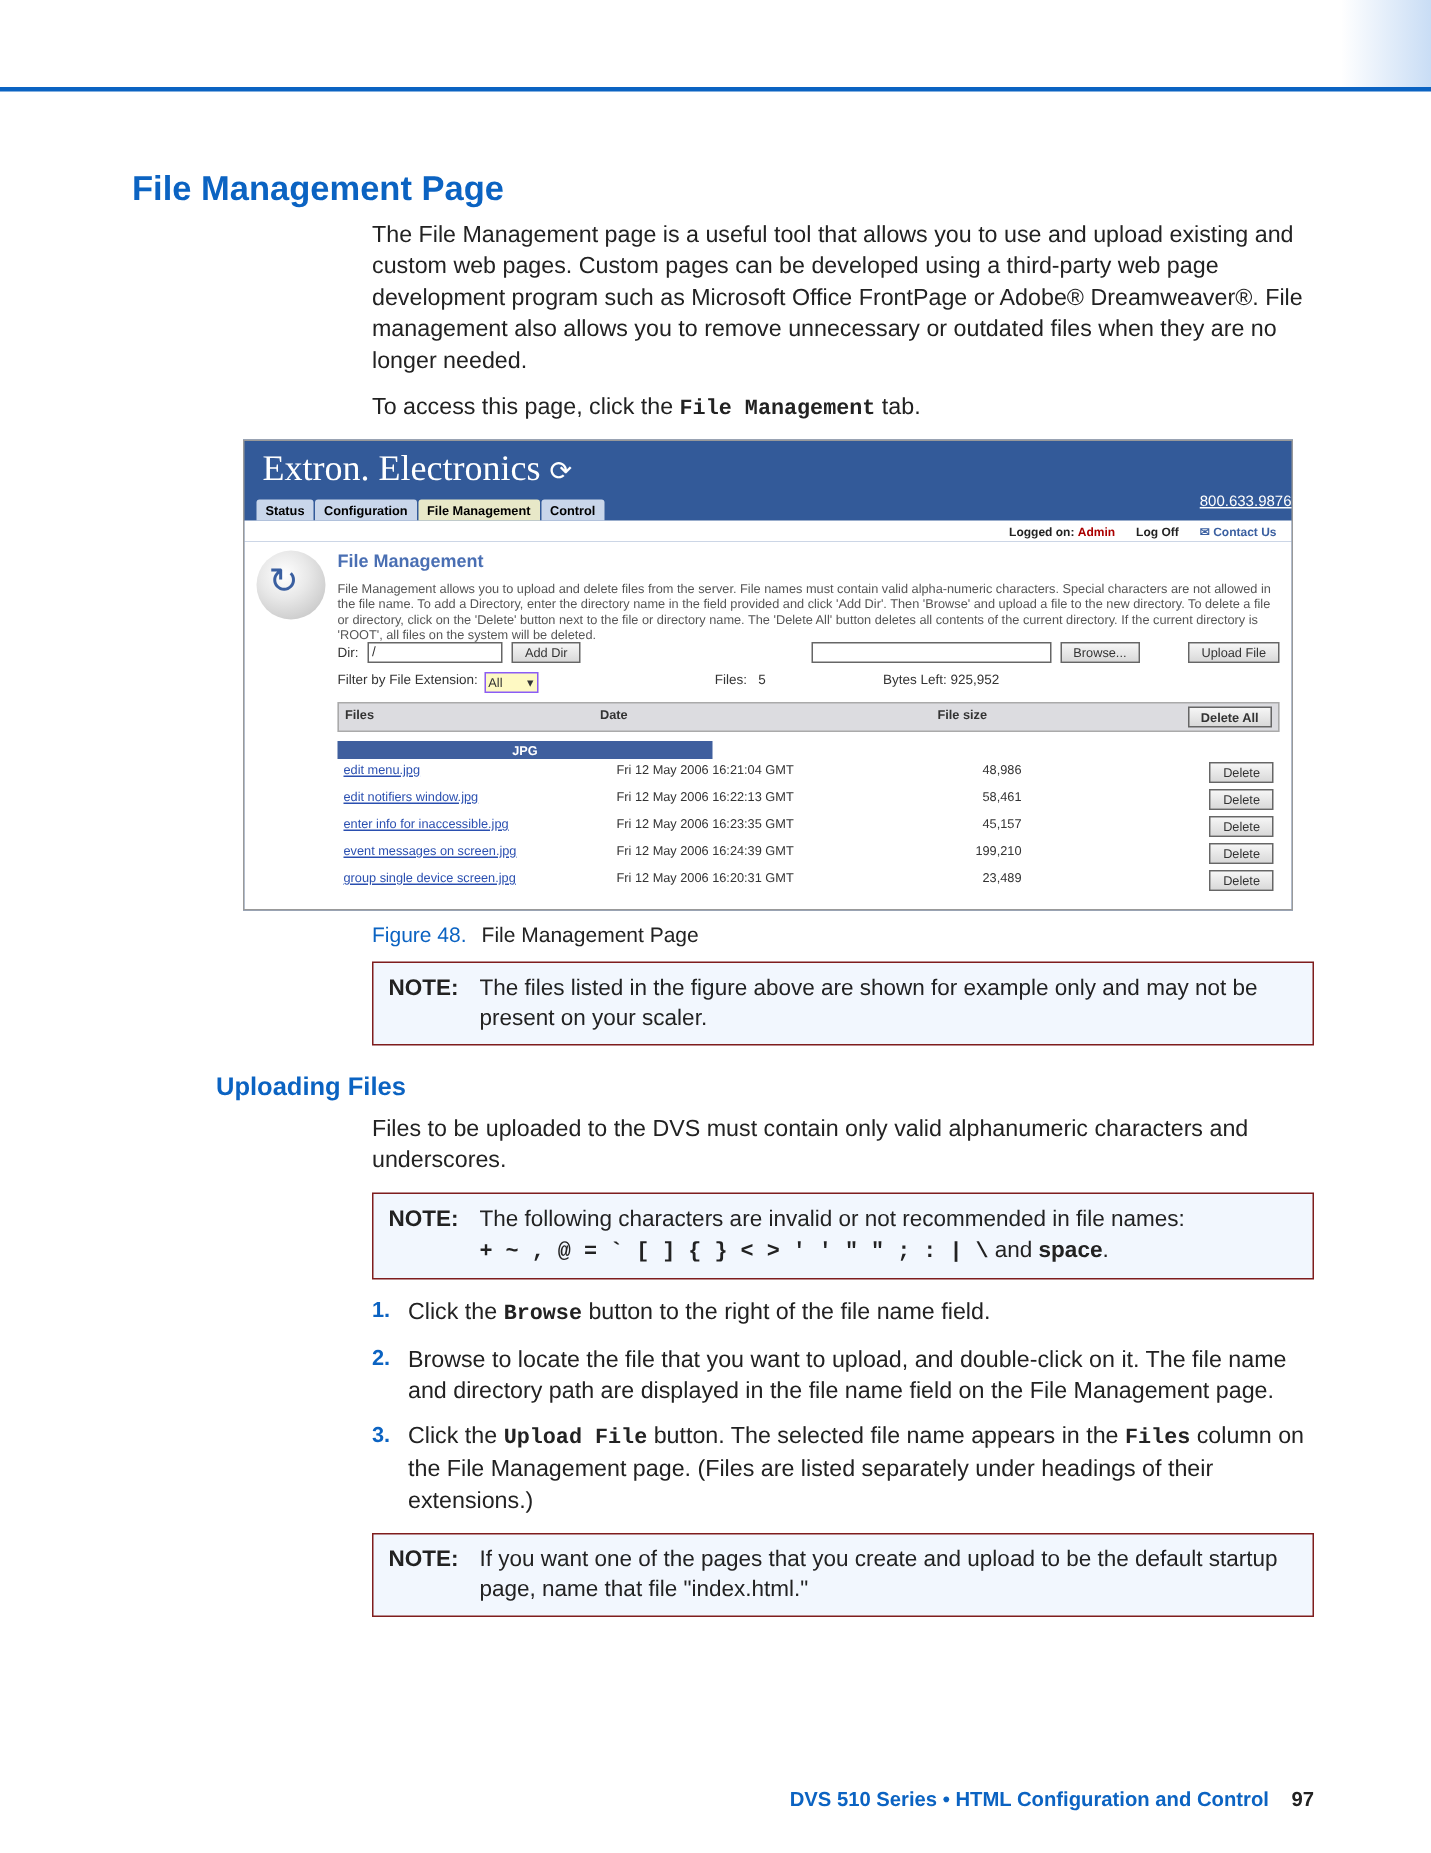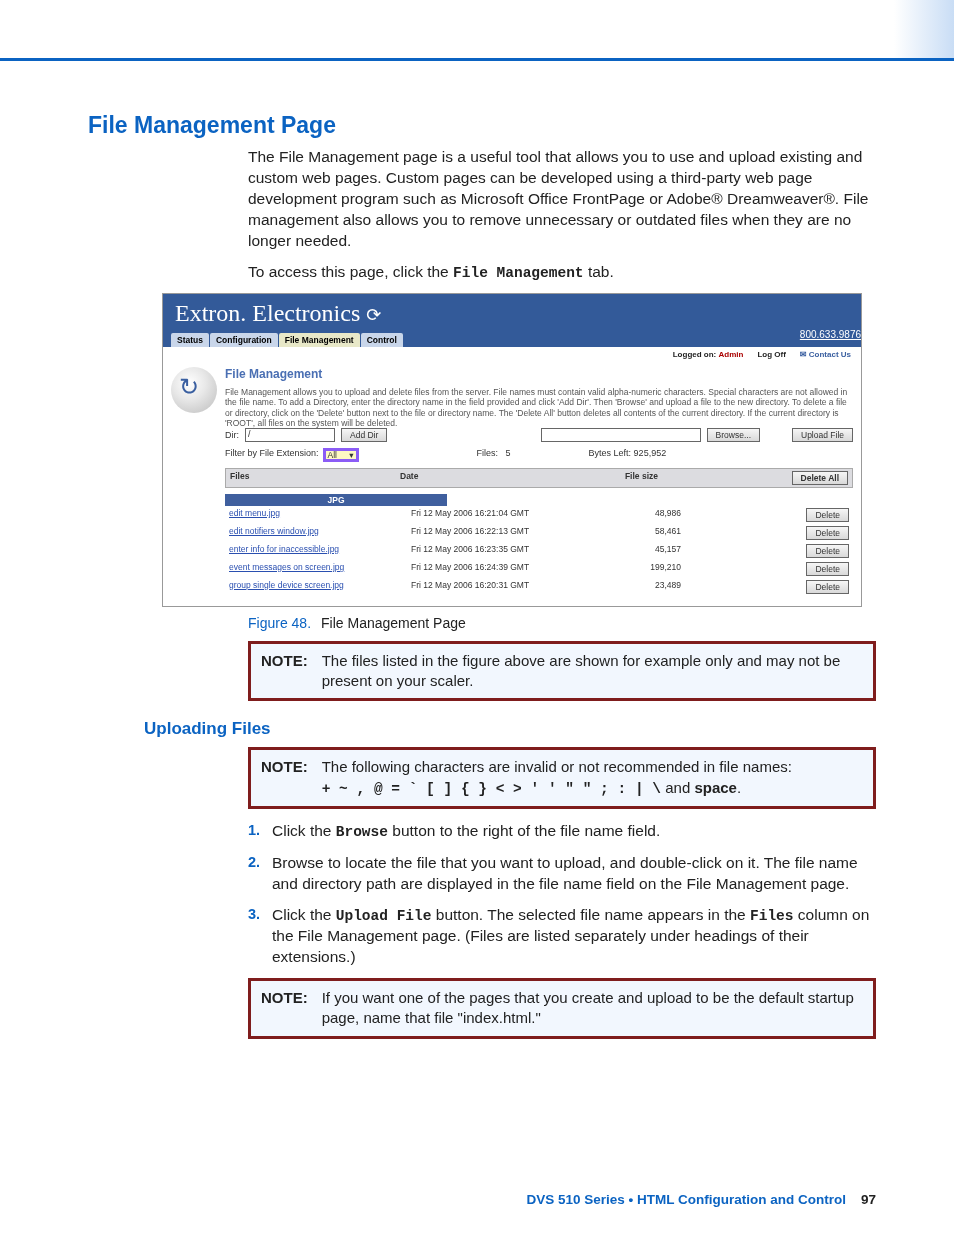--- a/index.html
+++ b/index.html
@@ -28,21 +28,21 @@
     top: 112px;
   }
   h1 { font-size: 23px; font-weight: 700; color: #0b63c2; font-family: Verdana, Arial, sans-serif; margin-bottom: 8px; }
   h2 { font-size: 17px; font-weight: 700; color: #0b63c2; font-family: Verdana, Arial, sans-serif; margin: 18px 0 8px 56px; }
   .body-col { margin-left: 160px; font-size: 15.5px; line-height: 1.35; color: #222; }
   .body-col p { margin-bottom: 10px; }
   .code-inline { font-family: "Courier New", monospace; font-weight: 700; font-size: 14.5px; }
   .caption { font-size: 14px; font-weight: 400; margin: 8px 0 10px 160px; }
   .caption .figlabel { color: #0b63c2; margin-right: 10px; }
   .note-box {
-    border: 3px solid #7f1d1d;
+    border: 1px solid #7f1d1d;
     background: #f2f7fe;
     margin: 0 0 12px 160px;
     padding: 7px 10px 7px 10px;
     font-size: 15px;
     line-height: 1.35;
     display: flex;
   }
   .note-box .note-label { font-weight: 700; margin-right: 14px; flex: none; }
   .note-box .note-body { flex: 1; }
   ol.steps { margin-left: 160px; list-style: none; counter-reset: step; }
@@ -69,27 +69,27 @@
   .fig-logo { width: 46px; height: 46px; flex: none; border-radius: 50%; background: radial-gradient(circle at 40% 35%, #fff 0%, #e8e8e8 40%, #bbb 100%); position: relative; }
   .fig-logo::before { content: "↻"; position: absolute; left: 8px; top: 6px; color: #3a5fa0; font-size: 24px; }
   .fig-main { flex: 1; font-size: 9px; color: #333; }
   .fig-title { color: #4a6fb3; font-size: 12px; font-weight: 700; margin-bottom: 6px; }
   .fig-desc { font-size: 8.5px; line-height: 1.2; color: #555; }
   .fig-row1 { display: flex; align-items: center; gap: 6px; margin-bottom: 6px; }
   .fig-row1 .lbl { font-size: 9px; }
   .fig-row1 .dirbox { border: 1px solid #666; height: 14px; width: 90px; background: #fff; font-size: 9px; padding-left: 2px; }
   .fig-btn { font-size: 8.5px; border: 1px solid #666; background: linear-gradient(#f6f6f6,#d9d9d9); padding: 1px 8px; cursor: pointer; }
   .fig-row2 { display: flex; align-items: flex-start; gap: 4px; margin-bottom: 6px; font-size: 9px; }
-  .fig-row2 .sel { border: 3px solid #8b5cf6; height: 14px; width: 36px; background: #fef9c3; display: inline-flex; align-items: center; justify-content: space-between; padding: 0 2px; font-size: 8.5px; }
+  .fig-row2 .sel { border: 1px solid #8b5cf6; height: 14px; width: 36px; background: #fef9c3; display: inline-flex; align-items: center; justify-content: space-between; padding: 0 2px; font-size: 8.5px; }
   .fig-table { width: 100%; }
   .fig-th { background: #dcdce0; border: 1px solid #aaa; display: flex; font-size: 8.5px; font-weight: 700; padding: 2px 4px; }
   .col-f { flex: 0 0 170px; }
   .col-d { flex: 0 0 190px; }
   .col-s { flex: 0 0 68px; text-align: right; }
-  .fig-group { background: #3f5f9e; color: #fff; font-size: 8.5px; font-weight: 700; text-align: center; width: 222px; padding: 1px 0; margin-top: 6px; }
+  .fig-group { background: #3f5f9e; color: #fff; font-size: 8.5px; font-weight: 700; text-align: center; width: 250px; padding: 1px 0; margin-top: 6px; }
   .fig-tr { display: flex; font-size: 8.5px; padding: 2px 4px; border-bottom: 0; gap: 12px; }
   .fig-tr .col-f a { color: #2a4fb0; text-decoration: underline; }
   .footer {
     position: absolute;
     right: 78px;
     bottom: 28px;
     font-size: 13.5px;
     font-weight: 700;
   }
   .footer .blue { color: #0b63c2; }
@@ -209,20 +209,23 @@
     <span class="figlabel">Figure 48.</span><span>File Management Page</span>
   </div>
 
   <div class="note-box">
     <div class="note-label">NOTE:</div>
     <div class="note-body">The files listed in the figure above are shown for example only and may not be present on your scaler.</div>
   </div>
 
   <h2>Uploading Files</h2>
 
+  <div class="body-col">
+    <p>Files to be uploaded to the DVS must contain only valid alphanumeric characters and underscores.</p>
+  </div>
 
   <div class="note-box">
     <div class="note-label">NOTE:</div>
     <div class="note-body">
       <span>The following characters are invalid or not recommended in file names:</span><br>
       <span class="code-inline">+ ~ , @ = ` [ ] { } &lt; &gt; ' ' " " ; : | \</span><span> and </span><b>space</b><span>.</span>
     </div>
   </div>
 
 

